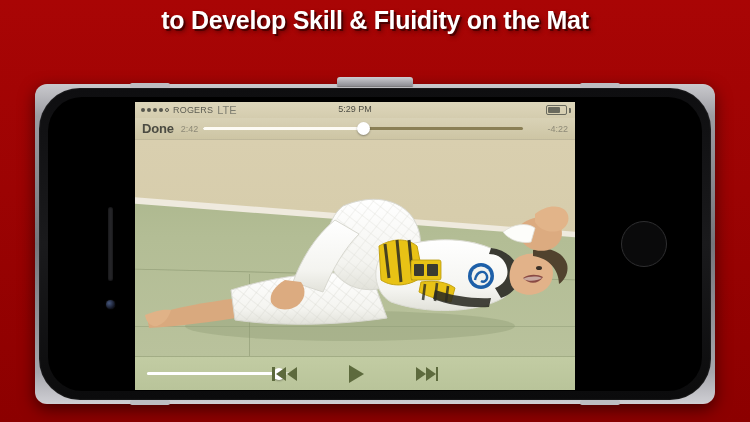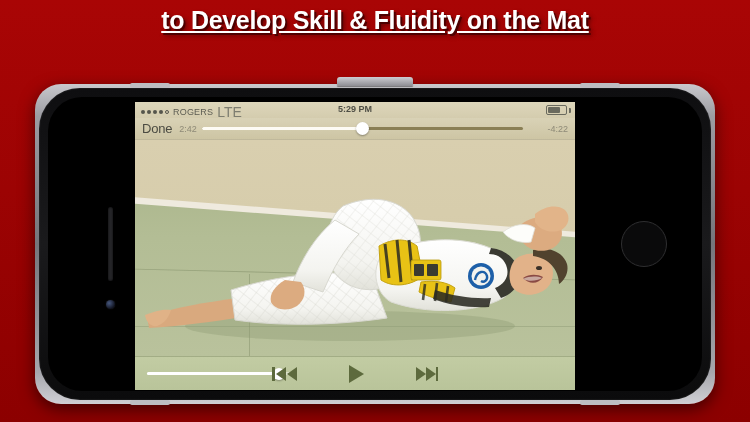--- a/index.html
+++ b/index.html
@@ -12,27 +12,27 @@
   }
 
   
   #headline {
     position:absolute; left:0; top:6px; width:750px;
     text-align:center; color:#fff;
     font-weight:bold; font-size:25px; line-height:1.18;
     letter-spacing:-0.3px;
     text-shadow:2px 2px 0 rgba(60,0,0,.75), 3px 3px 4px rgba(40,0,0,.55);
   }
-  #headline .l2 { display:block;text-decoration:underline; }
+  #headline .l2 { display:block; }
 
   
   #phone {
     position:absolute; left:35px; top:84px;
     width:680px; height:320px;
-    border-radius:26px;
+    border-radius:12px;
     background:linear-gradient(180deg,#c9c9cd 0%,#9c9ca2 10%,#75757b 50%,#a6a6ac 90%,#cfcfd4 100%);
     box-shadow:0 5px 16px rgba(0,0,0,.55);
     padding-left:10px;
   }
   #phone-inner {
     position:absolute; left:4px; top:4px; right:4px; bottom:4px;
     border-radius:41px;
     background:#111112;
     background-image:linear-gradient(180deg,#0e0e10 0%,#1a1a1c 50%,#0b0b0c 100%);
     box-shadow:inset 0 0 2px rgba(255,255,255,.18);
@@ -84,45 +84,45 @@
   #status-bar {
     position:relative; height:16px; width:100%;
     background:linear-gradient(180deg,#ddd6bb,#d4ccae);
     font-size:9px; color:#5c5c52;
   }
   #status-left { position:absolute; left:6px; top:2px; display:flex; align-items:center; gap:4px; }
   #signal-dots { display:flex; align-items:center; gap:2px; }
   #signal-dots i { width:4px; height:4px; border-radius:50%; background:#55554c; display:block; }
   #signal-dots i.empty { background:transparent; border:1px solid #55554c; width:4px; height:4px; }
   #carrier-name { font-size:9px; letter-spacing:.2px; }
-  #network-type { font-size:14px; color:#7d7d70; }
+  #network-type { font-size:11px; color:#7d7d70; }
   #status-time {
     position:absolute; left:0; right:0; top:2px; text-align:center;
-    font-size:9px; font-weight:bold; color:#4e4e45;
+    font-size:9px; font-weight:normal; color:#4e4e45;
   }
   #battery {
     position:absolute; right:8px; top:3px;
     width:21px; height:10px; border:1.2px solid #6a6a5e; border-radius:2px;
     padding:1px;
   }
   #battery-fill { height:100%; width:72%; background:#6a6a5e; border-radius:1px; }
   #battery-cap {
     position:absolute; right:4px; top:5.5px;
     width:2px; height:5px; background:#6a6a5e; border-radius:0 1px 1px 0;
   }
 
   
   #player-bar {
     position:relative; height:22px; width:100%;
     background:linear-gradient(180deg,#d9d2b6,#cdc5a4);
     display:flex; align-items:center; padding:0 7px;
     border-bottom:1px solid rgba(120,110,80,.25);
   }
   #done-button {
-    font-size:13px; font-weight:normal; color:#4b4b42; letter-spacing:-.2px;
+    font-size:13px; font-weight:bold; color:#4b4b42; letter-spacing:-.2px;
     cursor:pointer;
   }
   #time-elapsed { font-size:9px; color:#8e8a77; margin-left:7px; }
   #time-remaining { font-size:9px; color:#8e8a77; margin-left:19px; }
   #scrub-track {
     position:relative; flex:1; height:3px; margin:0 5px;
     background:#8a7f55; border-radius:2px;
   }
   #scrub-filled {
     position:absolute; left:0; top:0; height:100%;

